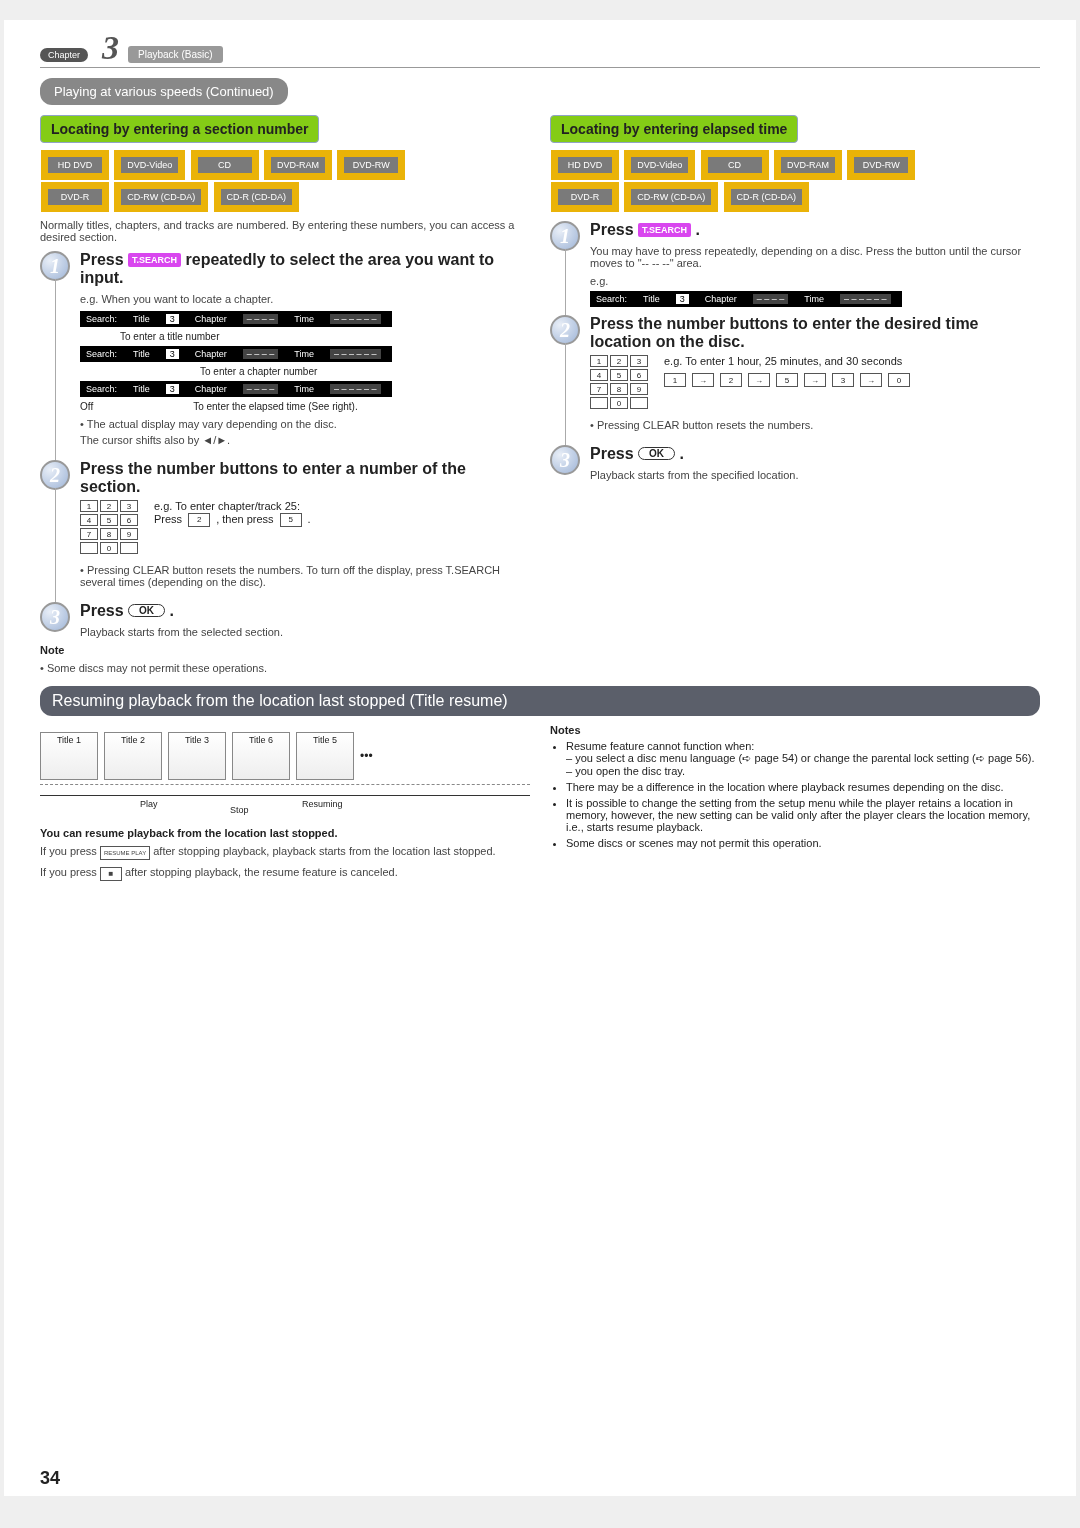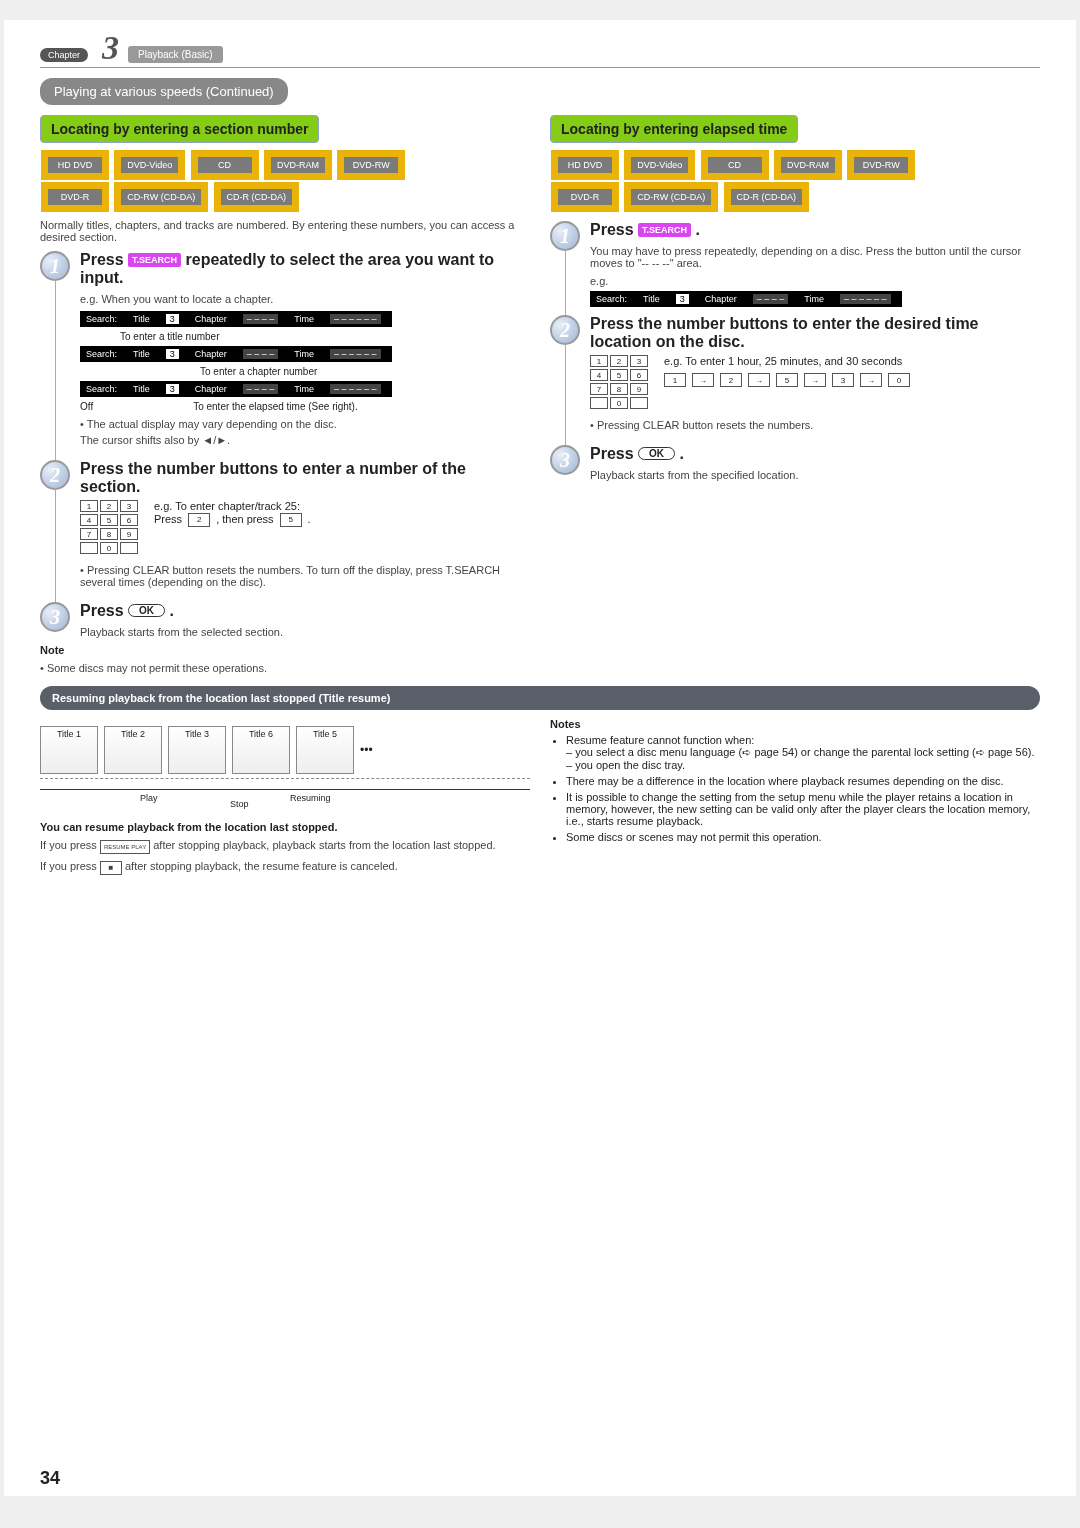--- a/index.html
+++ b/index.html
@@ -22,21 +22,21 @@
   .step-body h3 { margin:0 0 4px 0; font-size:16px; }
   .tsearch { display:inline-block; background:#d946ef; color:#fff; font-size:9px; padding:2px 4px; border-radius:2px; vertical-align:2px; }
   .okbut { display:inline-block; border:1px solid #333; border-radius:12px; padding:0 10px; font-size:10px; vertical-align:2px; }
   .sbar { background:#000; color:#fff; font-size:9px; padding:3px 6px; display:flex; align-items:center; gap:16px; width:300px; margin-top:4px; }
   .sbar .whitebox { background:#fff; color:#000; padding:0 4px; }
   .darkbox { background:#444; color:#fff; padding:0 4px; }
   .keypad { display:inline-grid; grid-template-columns:repeat(3,18px); gap:2px; vertical-align:top; }
   .keypad span, .keyrow span { font-size:8px; border:1px solid #555; width:16px; height:10px; display:inline-flex; align-items:center; justify-content:center; }
   .keyrow span { width:20px; height:12px; }
   .note-bold { font-weight:bold; font-size:11px; }
-  .section-bar { background:#5b5f6a; color:#fff; font-weight:bold; font-size:11px; padding:6px 12px; border-radius:12px; }
+  .section-bar { background:#5b5f6a; color:#fff; font-weight:normal; font-size:16px; padding:6px 12px; border-radius:12px; }
   .tiles-row { display:flex; gap:6px; margin-top:8px; align-items:center; }
   .tile { width:56px; height:44px; border:1px solid #888; font-size:9px; display:flex; align-items:flex-start; justify-content:center; padding-top:2px; background:linear-gradient(#fff,#eee); }
   .playbar { border-top:1px dashed #888; margin-top:4px; position:relative; height:24px; }
   .arrowline { position:absolute; left:0; right:0; top:10px; height:1px; background:#333; }
   .smalllegend { font-size:9px; position:absolute; }
   ul.bul { margin:4px 0 8px 16px; padding:0; font-size:11px; }
   ul.bul li { margin-bottom:4px; }
   .pagenum { position:absolute; bottom:7px; left:36px; font-weight:bold; font-size:18px; }
   .rarrow { font-size:10px; }
   .section-line { display:flex; align-items:center; gap:6px;}
@@ -261,21 +261,21 @@
         <div class="tile">Title 2</div>
         <div class="tile">Title 3</div>
         <div class="tile">Title 6</div>
         <div class="tile">Title 5</div>
         <span>•••</span>
       </div>
       <div class="playbar">
         <div class="arrowline"></div>
         <span class="smalllegend" style="left:100px;top:14px">Play</span>
         <span class="smalllegend" style="left:190px;top:20px">Stop</span>
-        <span class="smalllegend" style="left:250px;top:14px">Resuming</span>
+        <span class="smalllegend" style="left:262px;top:14px">Resuming</span>
       </div>
       <div class="note-bold" style="margin-top:18px">You can resume playback from the location last stopped.</div>
       <div class="intro">
         <span>If you press </span>
         <span class="keyrow"><span style="width:auto;font-size:6px;padding:0 3px">RESUME PLAY</span></span>
         <span> after stopping playback, playback starts from the location last stopped.</span>
       </div>
       <div class="intro">
         <span>If you press </span>
         <span class="keyrow"><span>■</span></span>

